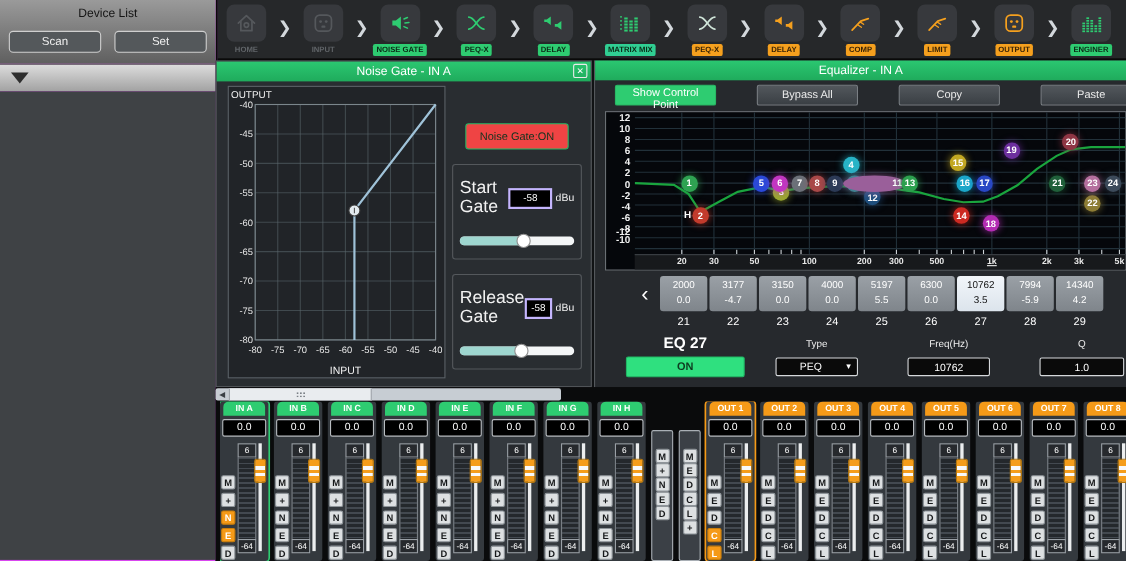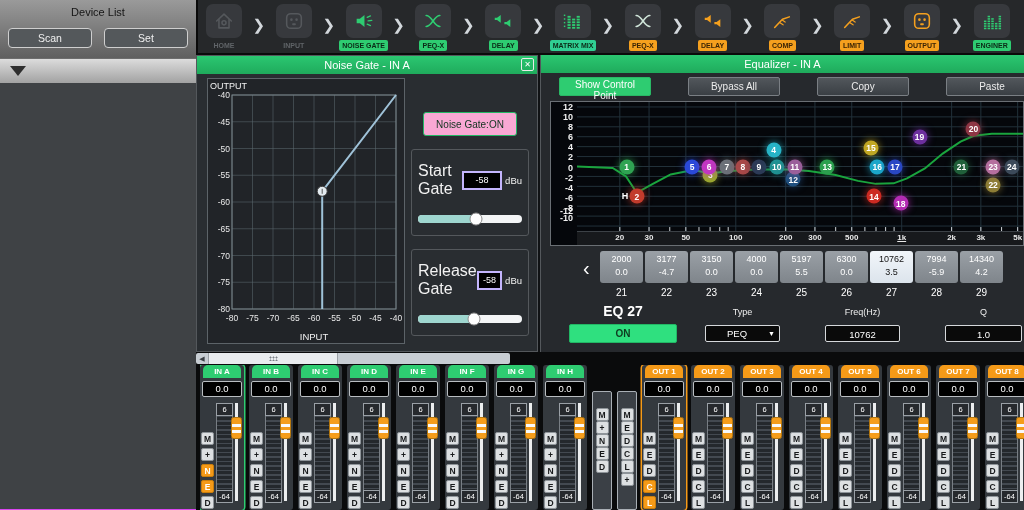--- a/index.html
+++ b/index.html
@@ -24,21 +24,21 @@
   .tb-badge.teal{background:#30cf93;color:#0b2a16;}
   .tb-badge.orange{background:#f5a01e;color:#3a2405;}
   .tb-chev{color:#d3d8dc;font-size:15px;font-weight:bold;margin-top:12px;}
   
   .titlebar{height:18px;background:linear-gradient(180deg,#2bc771,#1fab5c);color:#fff;font-size:11px;text-align:center;line-height:18px;position:relative;}
   .close-btn{position:absolute;right:3px;top:2px;width:13px;height:13px;background:transparent;border:1px solid #eaeaea;border-radius:2px;color:#fff;font-size:8px;line-height:10px;padding:0;}
   
   .ng-dialog{position:absolute;left:196px;top:55px;width:342px;height:297px;background:#292d31;border:1px solid #54585c;box-sizing:border-box;}
   .ng-graph{position:absolute;left:10px;top:22px;width:198px;height:266px;background:#212428;border:1px solid #5c6368;box-sizing:border-box;}
   .ng-right{position:absolute;left:214px;top:20px;width:118px;}
-  .ng-power{display:block;margin:36px auto 0;width:94px;height:24px;background:#f9a8d4;border:1px solid #22b765;border-radius:3px;color:#10331e;font-size:10px;font-family:inherit;}
+  .ng-power{display:block;margin:36px auto 0;width:94px;height:24px;background:#ef4444;border:1px solid #22b765;border-radius:3px;color:#10331e;font-size:10px;font-family:inherit;}
   .ng-group{border:1px solid #54585c;border-radius:3px;margin-top:13px;padding:12px 6px 12px;position:relative;}
   .ng-row{display:flex;align-items:center;}
   .ng-label{flex:1;font-size:16px;color:#f2f2f2;}
   .ng-vbox{width:36px;height:15px;background:#000;border:2px solid #c4b5fd;color:#fff;font-size:9px;text-align:center;line-height:15px;}
   .ng-unit{margin-left:3px;font-size:9.5px;color:#f2f2f2;}
   .slider{position:relative;height:8px;border-radius:4px;background:#f3f5f6;margin-top:17px;}
   .slider .fill{position:absolute;left:0;top:0;bottom:0;border-radius:4px;background:#9ed6cf;}
   .slider .thumb{position:absolute;top:50%;width:13px;height:13px;border-radius:50%;background:#fff;border:1px solid #8e8e8e;transform:translate(-50%,-50%);box-sizing:border-box;}
   
   .eq-panel{position:absolute;left:540px;top:55px;width:484px;height:297px;background:#26292d;border-left:1px solid #54585c;box-sizing:border-box;}
@@ -437,21 +437,21 @@
             <div class="eq-pt" style="left: 13.4%; top: 73.0769%; background: rgb(194, 59, 44); box-shadow: rgba(194, 59, 44, 0.6) 0px 0px 7px 1px;">2<span class="eq-pt-prefix">H</span></div>
             <div class="eq-pt" style="left: 29.9%; top: 56.5385%; background: rgb(154, 168, 46); box-shadow: rgba(154, 168, 46, 0.6) 0px 0px 7px 1px;">3</div>
             <div class="eq-pt" style="left: 25.8%; top: 50%; background: rgb(42, 73, 216); box-shadow: rgba(42, 73, 216, 0.6) 0px 0px 7px 1px;">5</div>
             <div class="eq-pt" style="left: 29.6%; top: 50%; background: rgb(194, 54, 194); box-shadow: rgba(194, 54, 194, 0.6) 0px 0px 7px 1px;">6</div>
             <div class="eq-pt" style="left: 33.6%; top: 50%; background: rgb(107, 112, 120); box-shadow: rgba(107, 112, 120, 0.6) 0px 0px 7px 1px;">7</div>
             <div class="eq-pt" style="left: 37.2%; top: 50%; background: rgb(168, 72, 72); box-shadow: rgba(168, 72, 72, 0.6) 0px 0px 7px 1px;">8</div>
             <div class="eq-pt" style="left: 40.8%; top: 50%; background: rgb(44, 58, 86); box-shadow: rgba(44, 58, 86, 0.6) 0px 0px 7px 1px;">9</div>
             <div class="eq-pt" style="left: 44.8%; top: 50%; background: rgb(31, 144, 144); box-shadow: rgba(31, 144, 144, 0.6) 0px 0px 7px 1px;">10</div>
             <div class="eq-pt" style="left: 44.1%; top: 36.9231%; background: rgb(39, 179, 198); box-shadow: rgba(39, 179, 198, 0.6) 0px 0px 7px 1px;">4</div>
             <div class="eq-pt" style="left: 48.5%; top: 60%; background: rgb(31, 79, 126); box-shadow: rgba(31, 79, 126, 0.6) 0px 0px 7px 1px;">12</div>
-            <div class="eq-pt" style="left: 48.8%; top: 50%; background: rgb(154, 95, 154); box-shadow: rgba(154, 95, 154, 0.6) 0px 0px 7px 1px;">11</div>
+            <div class="eq-pt" style="left: 48.8%; top: 50%; background: rgb(154, 95, 154); box-shadow: rgba(154, 95, 154, 0.6) 0px 0px 7px 1px; padding-left: 42px;">11</div>
             <div class="eq-pt" style="left: 56.1%; top: 50%; background: rgb(44, 160, 78); box-shadow: rgba(44, 160, 78, 0.6) 0px 0px 7px 1px;">13</div>
             <div class="eq-pt" style="left: 65.9%; top: 35.3846%; background: rgb(194, 167, 34); box-shadow: rgba(194, 167, 34, 0.6) 0px 0px 7px 1px;">15</div>
             <div class="eq-pt" style="left: 66.6%; top: 73.0769%; background: rgb(204, 42, 34); box-shadow: rgba(204, 42, 34, 0.6) 0px 0px 7px 1px;">14</div>
             <div class="eq-pt" style="left: 67.3%; top: 50%; background: rgb(27, 166, 201); box-shadow: rgba(27, 166, 201, 0.6) 0px 0px 7px 1px;">16</div>
             <div class="eq-pt" style="left: 71.3%; top: 50%; background: rgb(41, 71, 196); box-shadow: rgba(41, 71, 196, 0.6) 0px 0px 7px 1px;">17</div>
             <div class="eq-pt" style="left: 72.6%; top: 78.4615%; background: rgb(179, 44, 179); box-shadow: rgba(179, 44, 179, 0.6) 0px 0px 7px 1px;">18</div>
             <div class="eq-pt" style="left: 76.8%; top: 26.9231%; background: rgb(109, 47, 158); box-shadow: rgba(109, 47, 158, 0.6) 0px 0px 7px 1px;">19</div>
             <div class="eq-pt" style="left: 88.9%; top: 20.7692%; background: rgb(142, 54, 68); box-shadow: rgba(142, 54, 68, 0.6) 0px 0px 7px 1px;">20</div>
             <div class="eq-pt" style="left: 86.2%; top: 50%; background: rgb(32, 96, 58); box-shadow: rgba(32, 96, 58, 0.6) 0px 0px 7px 1px;">21</div>
             <div class="eq-pt" style="left: 93.3%; top: 64.2308%; background: rgb(141, 125, 53); box-shadow: rgba(141, 125, 53, 0.6) 0px 0px 7px 1px;">22</div>

